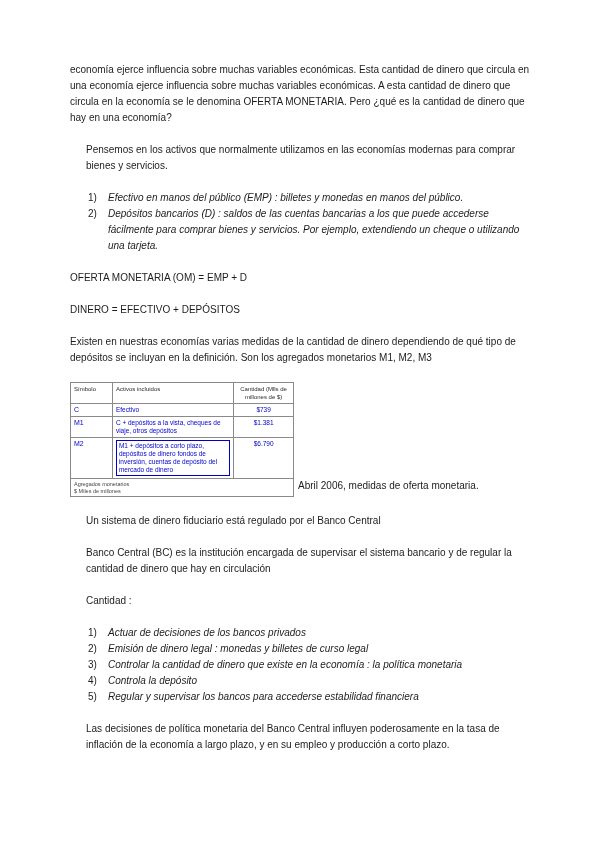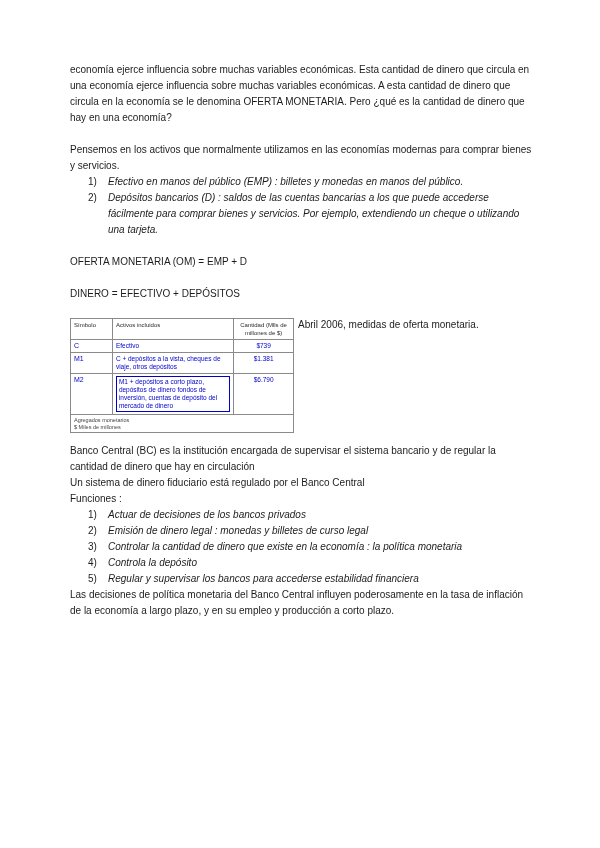--- a/index.html
+++ b/index.html
@@ -13,28 +13,28 @@
     color: #1c1c1c;
   }
   .page {
     width: 600px;
     height: 848px;
     padding: 62px 68px 0 70px;
     font-size: 10px;
     line-height: 16px;
   }
   .block { margin: 0 0 16px 0; }
-  .tight { margin: 0; }
+  .tight { margin: 16px; }
   .numlist { margin: 0; padding: 0; list-style: none; }
   .li { display: flex; padding-left: 18px; }
   .li .num { width: 20px; flex: 0 0 20px; }
   .li .txt { flex: 1; font-style: italic; }
 
   
-  .tablewrap { display: flex; margin: 4px 0 10px 0; }
+  .tablewrap { display: flex; align-items: flex-end; margin: 4px 0 10px 0; }
   table.mon {
     border-collapse: collapse;
     width: 224px;
     font-size: 6.5px;
     line-height: 8px;
     flex: 0 0 224px;
   }
   table.mon th, table.mon td {
     border: 1px solid #8a8a8a;
     padding: 2px 3px;
@@ -85,20 +85,21 @@
         <span class="num">2)</span>
         <span class="txt">Depósitos bancarios (D) : saldos de las cuentas bancarias a los que puede accederse fácilmente para comprar bienes y servicios. Por ejemplo, extendiendo un cheque o utilizando una tarjeta.</span>
       </li>
     </ol>
   </div>
 
   <p class="block">OFERTA MONETARIA (OM) = EMP + D</p>
 
   <p class="block">DINERO = EFECTIVO + DEPÓSITOS</p>
 
+  <p class="block">Existen en nuestras economías varias medidas de la cantidad de dinero dependiendo de qué tipo de depósitos se incluyan en la definición. Son los agregados monetarios M1, M2, M3</p>
 
   <div class="tablewrap">
     <table class="mon">
       <colgroup>
           <col class="c1">
           <col class="c2">
           <col class="c3">
         </colgroup>
       <thead>
         <tr>
@@ -131,23 +132,23 @@
             <div>$ Miles de millones</div>
           </td>
         </tr>
       </tbody>
     </table>
     <div class="caption">Abril 2006, medidas de oferta monetaria.</div>
   </div>
 
 
   <div>
+    <p class="tight">Un sistema de dinero fiduciario está regulado por el Banco Central</p>
     <p class="tight">Banco Central (BC) es la institución encargada de supervisar el sistema bancario y de regular la cantidad de dinero que hay en circulación</p>
-    <p class="tight">Un sistema de dinero fiduciario está regulado por el Banco Central</p>
-    <p class="tight">Funciones :</p>
+    <p class="tight">Cantidad :</p>
     <ol class="numlist">
       <li class="li">
         <span class="num">1)</span>
         <span class="txt">Actuar de decisiones de los bancos privados</span>
       </li>
       <li class="li">
         <span class="num">2)</span>
         <span class="txt">Emisión de dinero legal : monedas y billetes de curso legal</span>
       </li>
       <li class="li">

